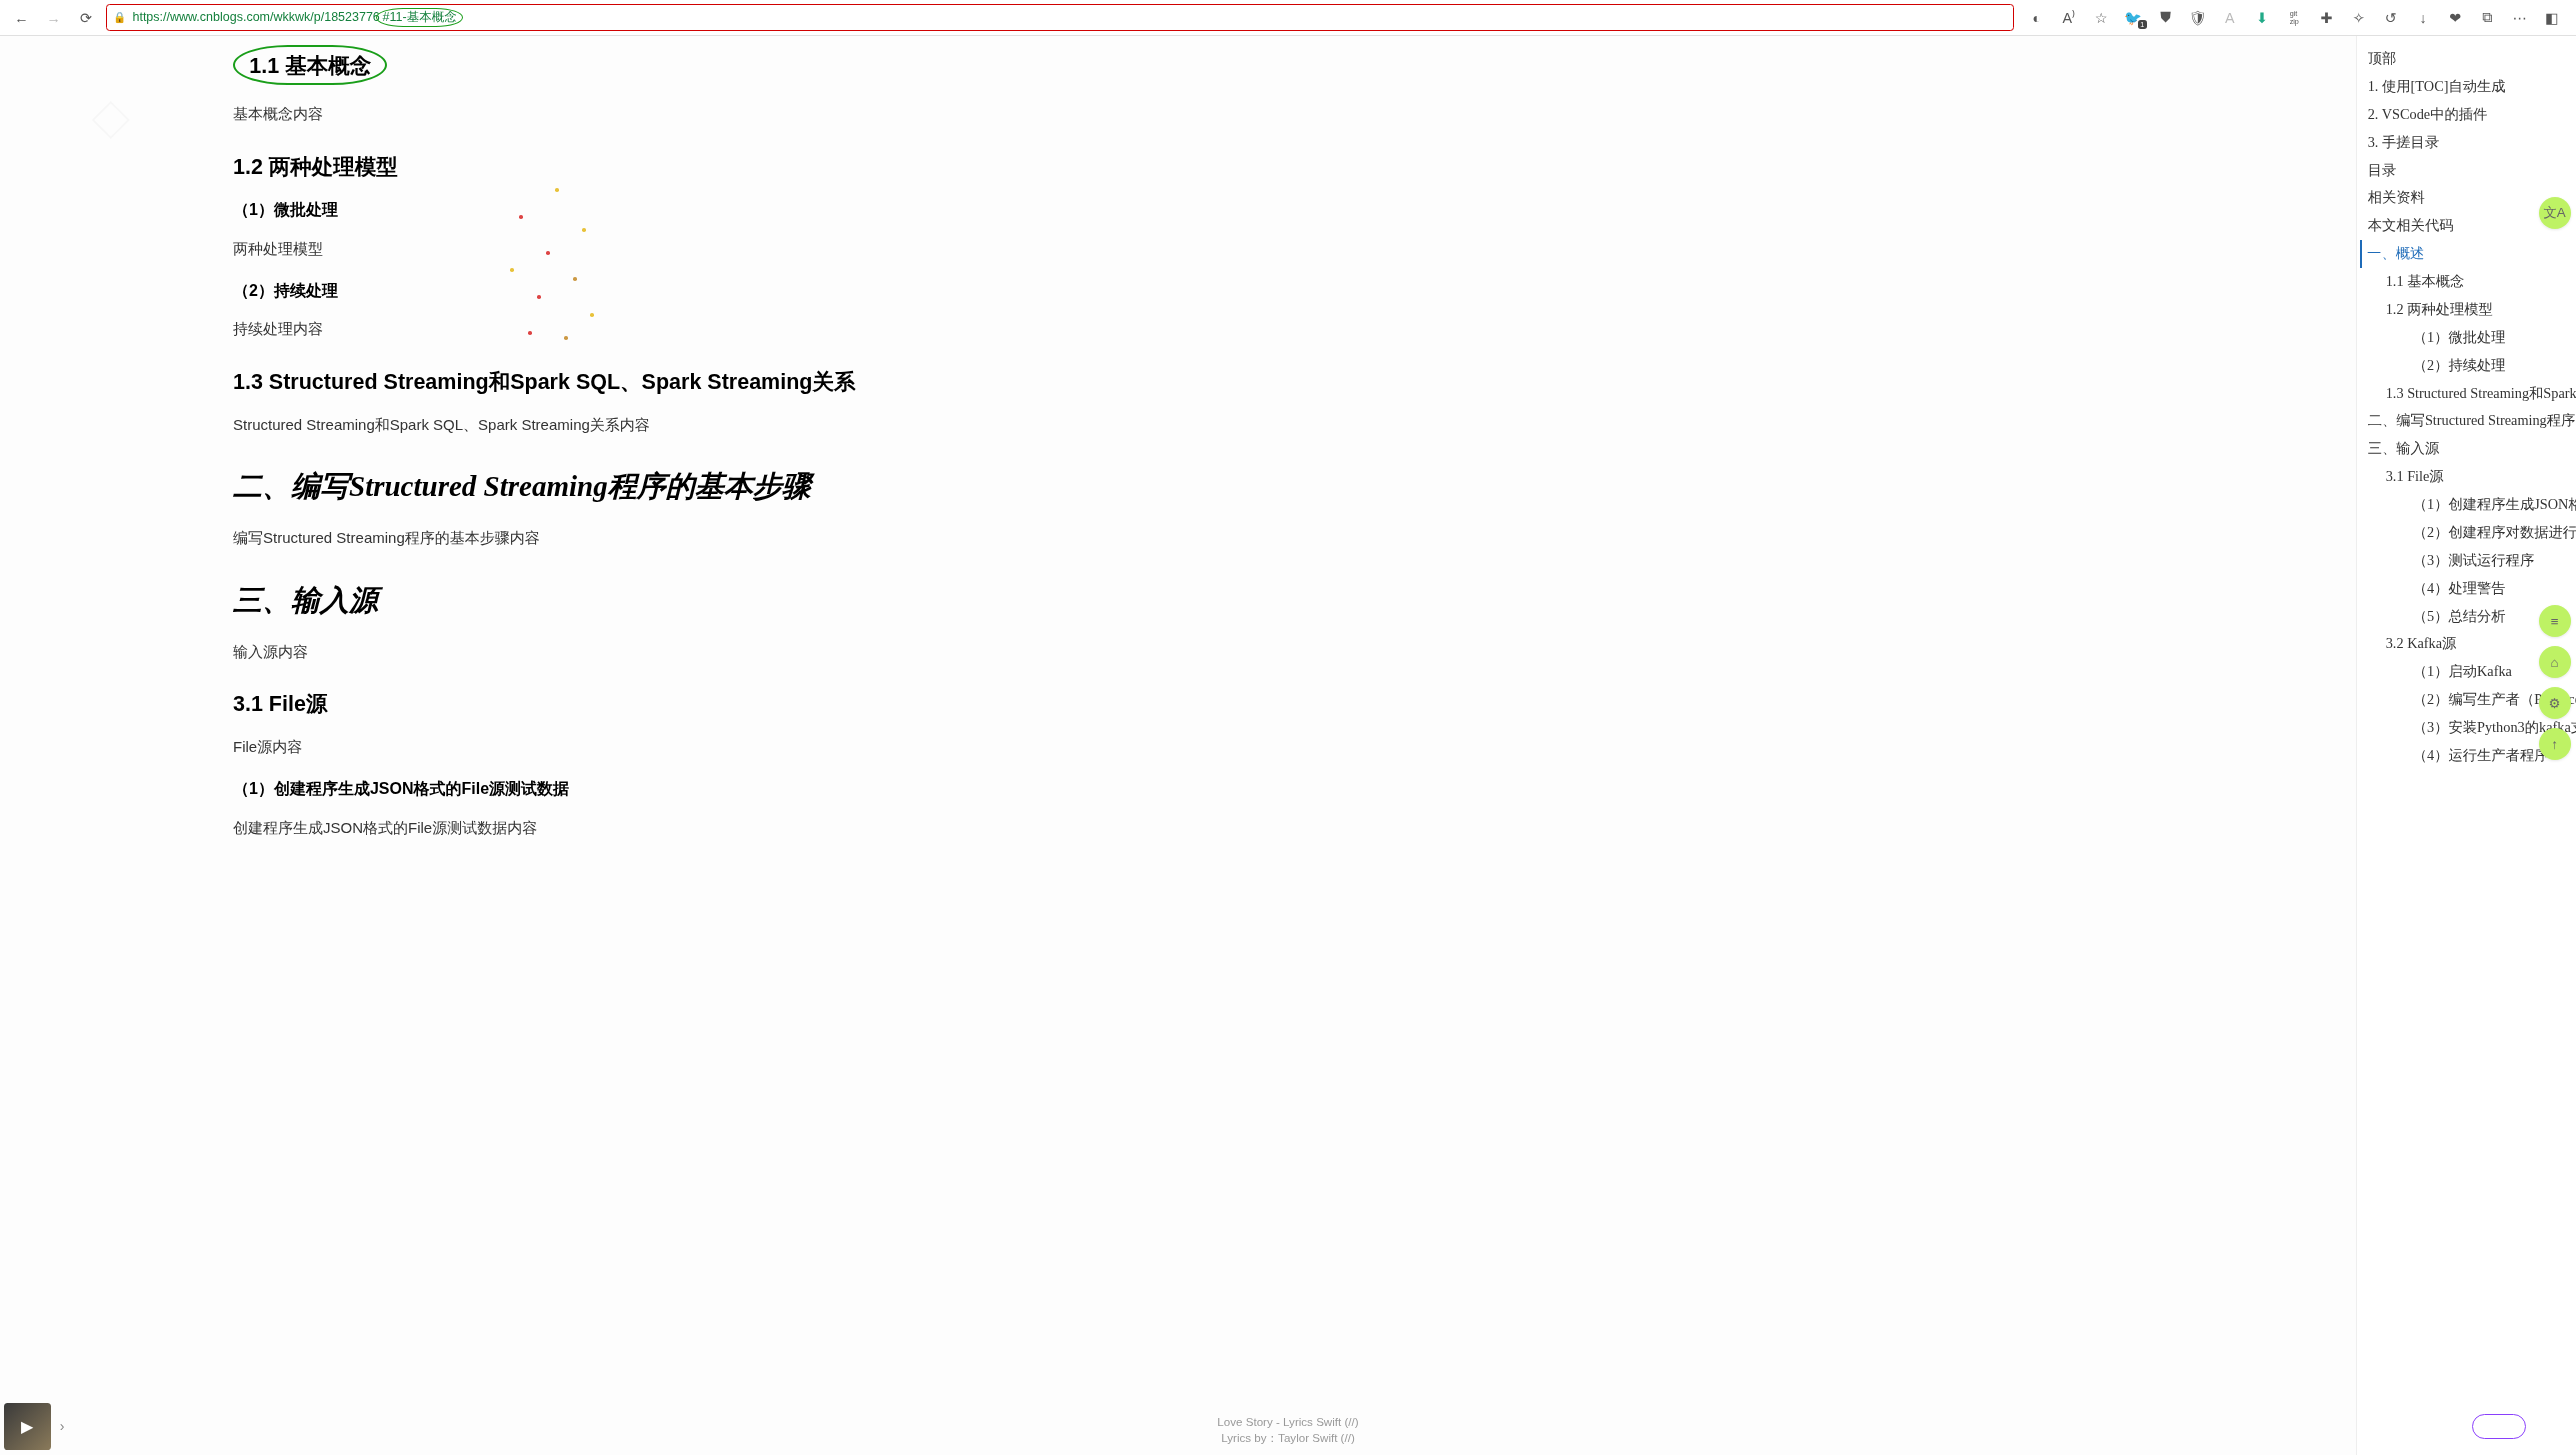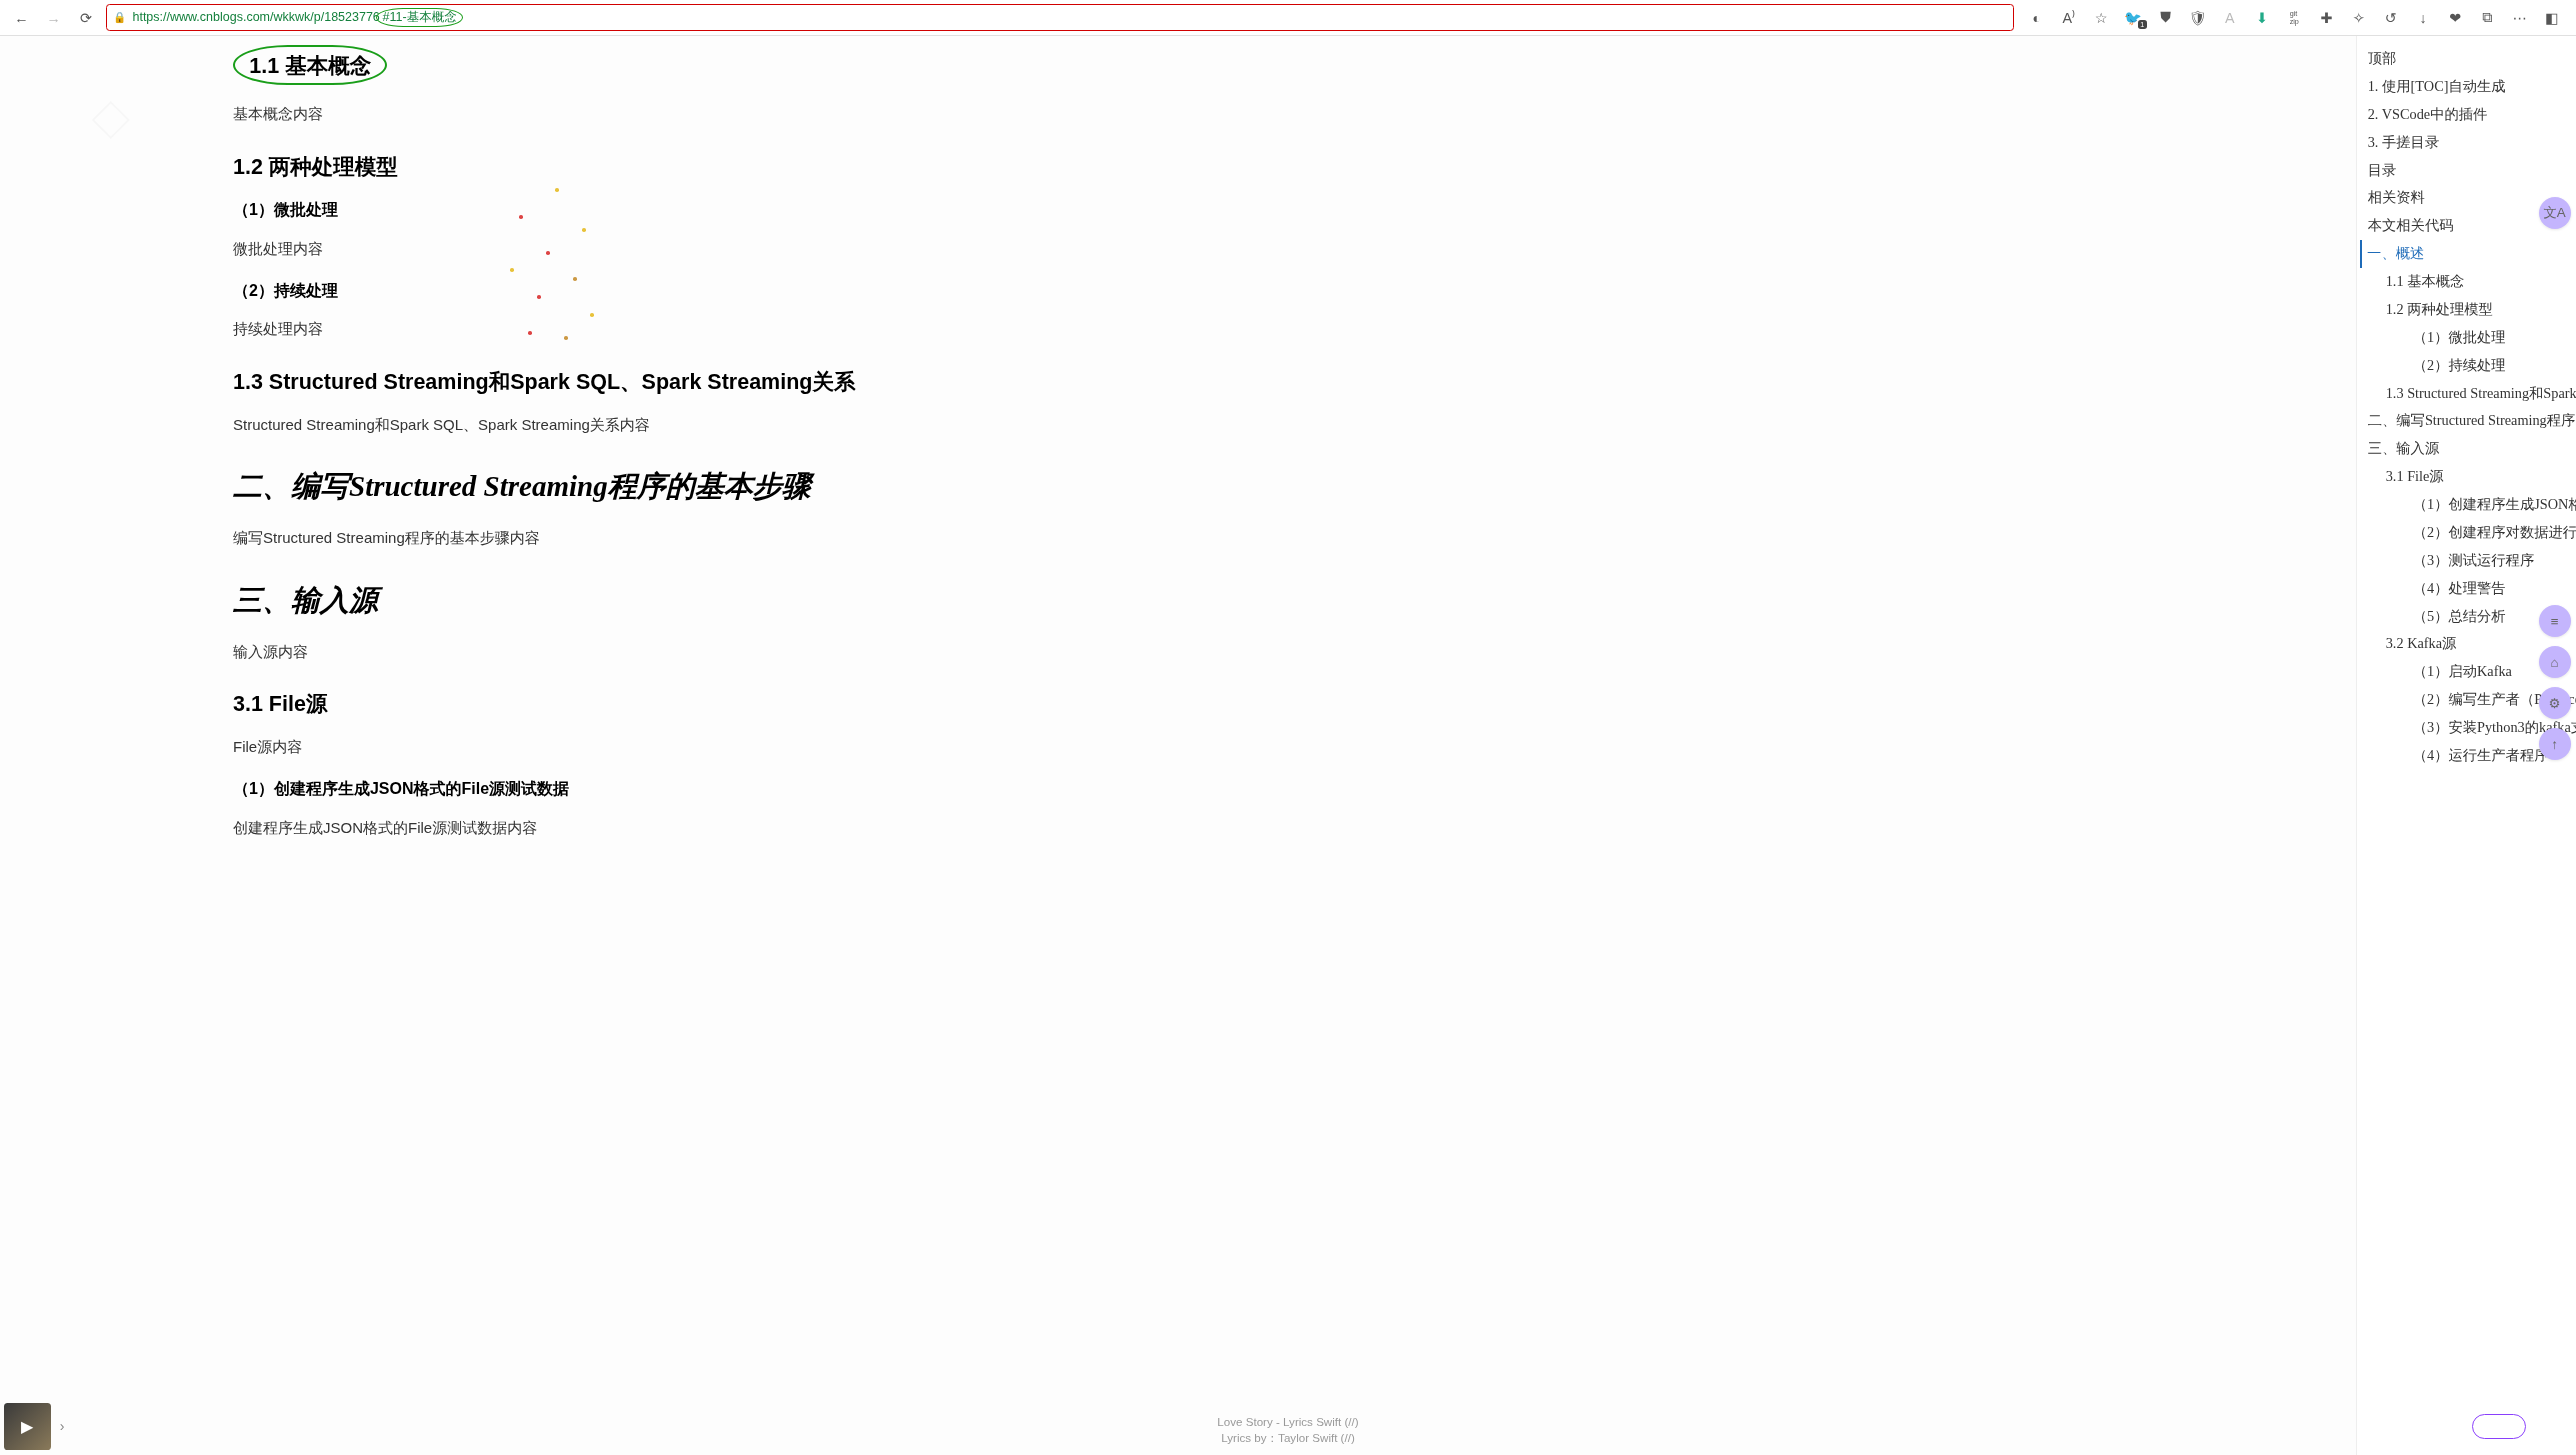--- a/index.html
+++ b/index.html
@@ -37,21 +37,21 @@
 
 
 .toc { width: 220px; border-left: 0.9px solid #eee; background:#fff; overflow-y:auto; padding: 9px 0 9px 10.7px; font-size: 14.3px; line-height: 1.95; font-family: Liberation Serif, serif; }
 .toc-item { white-space: nowrap; overflow: hidden; cursor:pointer; color:#333; }
 .toc-item.active { color:#1e6bb8; border-left:2.7px solid #1e6bb8; padding-left:5.4px; margin-left:-8px; }
 .indent-1 { padding-left: 18px; }
 .indent-2 { padding-left: 45px; }
 
 
 .float-col { position: fixed; right: 5.4px; top: 197px; display:flex; flex-direction:column; gap: 376px; }
-.float-btn { width: 32px; height: 32px; background:#c4b5fd; border-radius:50%; display:flex; align-items:center; justify-content:center; color:#666; cursor:pointer; font-size:13.4px; box-shadow:0 0.9px 2.7px rgba(0,0,0,0.1); }
+.float-btn { width: 32px; height: 32px; background:#bef264; border-radius:50%; display:flex; align-items:center; justify-content:center; color:#666; cursor:pointer; font-size:13.4px; box-shadow:0 0.9px 2.7px rgba(0,0,0,0.1); }
 .float-stack { display:flex; flex-direction:column; gap:9px; }
 
 
 .dots { position:absolute; top:143px; left:501px; width:143px; height:179px; }
 .dot { position:absolute; width:3.6px; height:3.6px; border-radius:50%; }
 
 
 .music { position: fixed; left: 3.6px; bottom: 5.4px; display:flex; align-items:center; gap:3.6px; }
 .music-art { width:47px; height:47px; background: linear-gradient(135deg,#3a3a3a,#8a7a5a); border-radius:3.6px; display:flex; align-items:center; justify-content:center; color:#fff; font-size:16px; }
 .music-next { width:16px; height:47px; display:flex; align-items:center; justify-content:center; color:#888; cursor:pointer; }
@@ -121,21 +121,21 @@
       <div class="dot" style="top:152px;left:27px;background:#d44"></div>
       <div class="dot" style="top:157px;left:63px;background:#c94"></div>
     </div>
     <div class="content-inner">
       <h2 class="h-1-1">1.1 基本概念</h2>
       <p class="body">基本概念内容</p>
 
       <h2 class="sec">1.2 两种处理模型</h2>
 
       <h3 class="sub">（1）微批处理</h3>
-      <p class="body">微批处理内容</p>
+      <p class="body">两种处理模型</p>
 
       <h3 class="sub">（2）持续处理</h3>
       <p class="body">持续处理内容</p>
 
       <h2 class="sec">1.3 Structured Streaming和Spark SQL、Spark Streaming关系</h2>
       <p class="body">Structured Streaming和Spark SQL、Spark Streaming关系内容</p>
 
       <h2 class="script">二、编写Structured  Streaming程序的基本步骤</h2>
       <p class="body">编写Structured Streaming程序的基本步骤内容</p>
 

